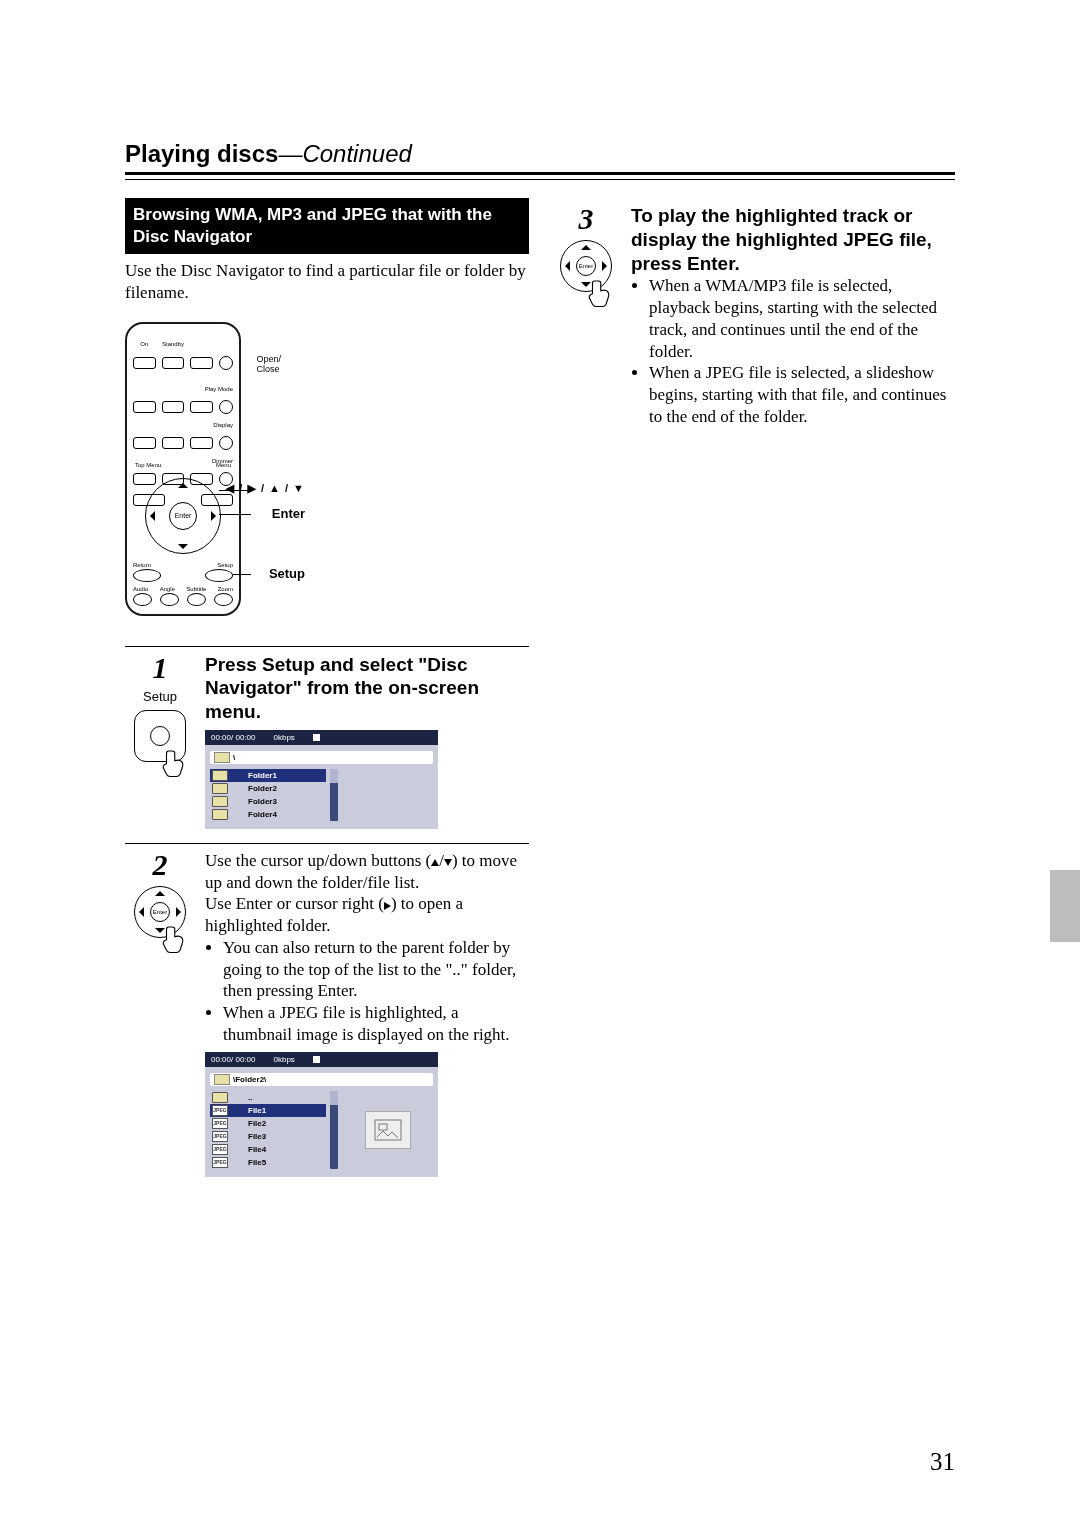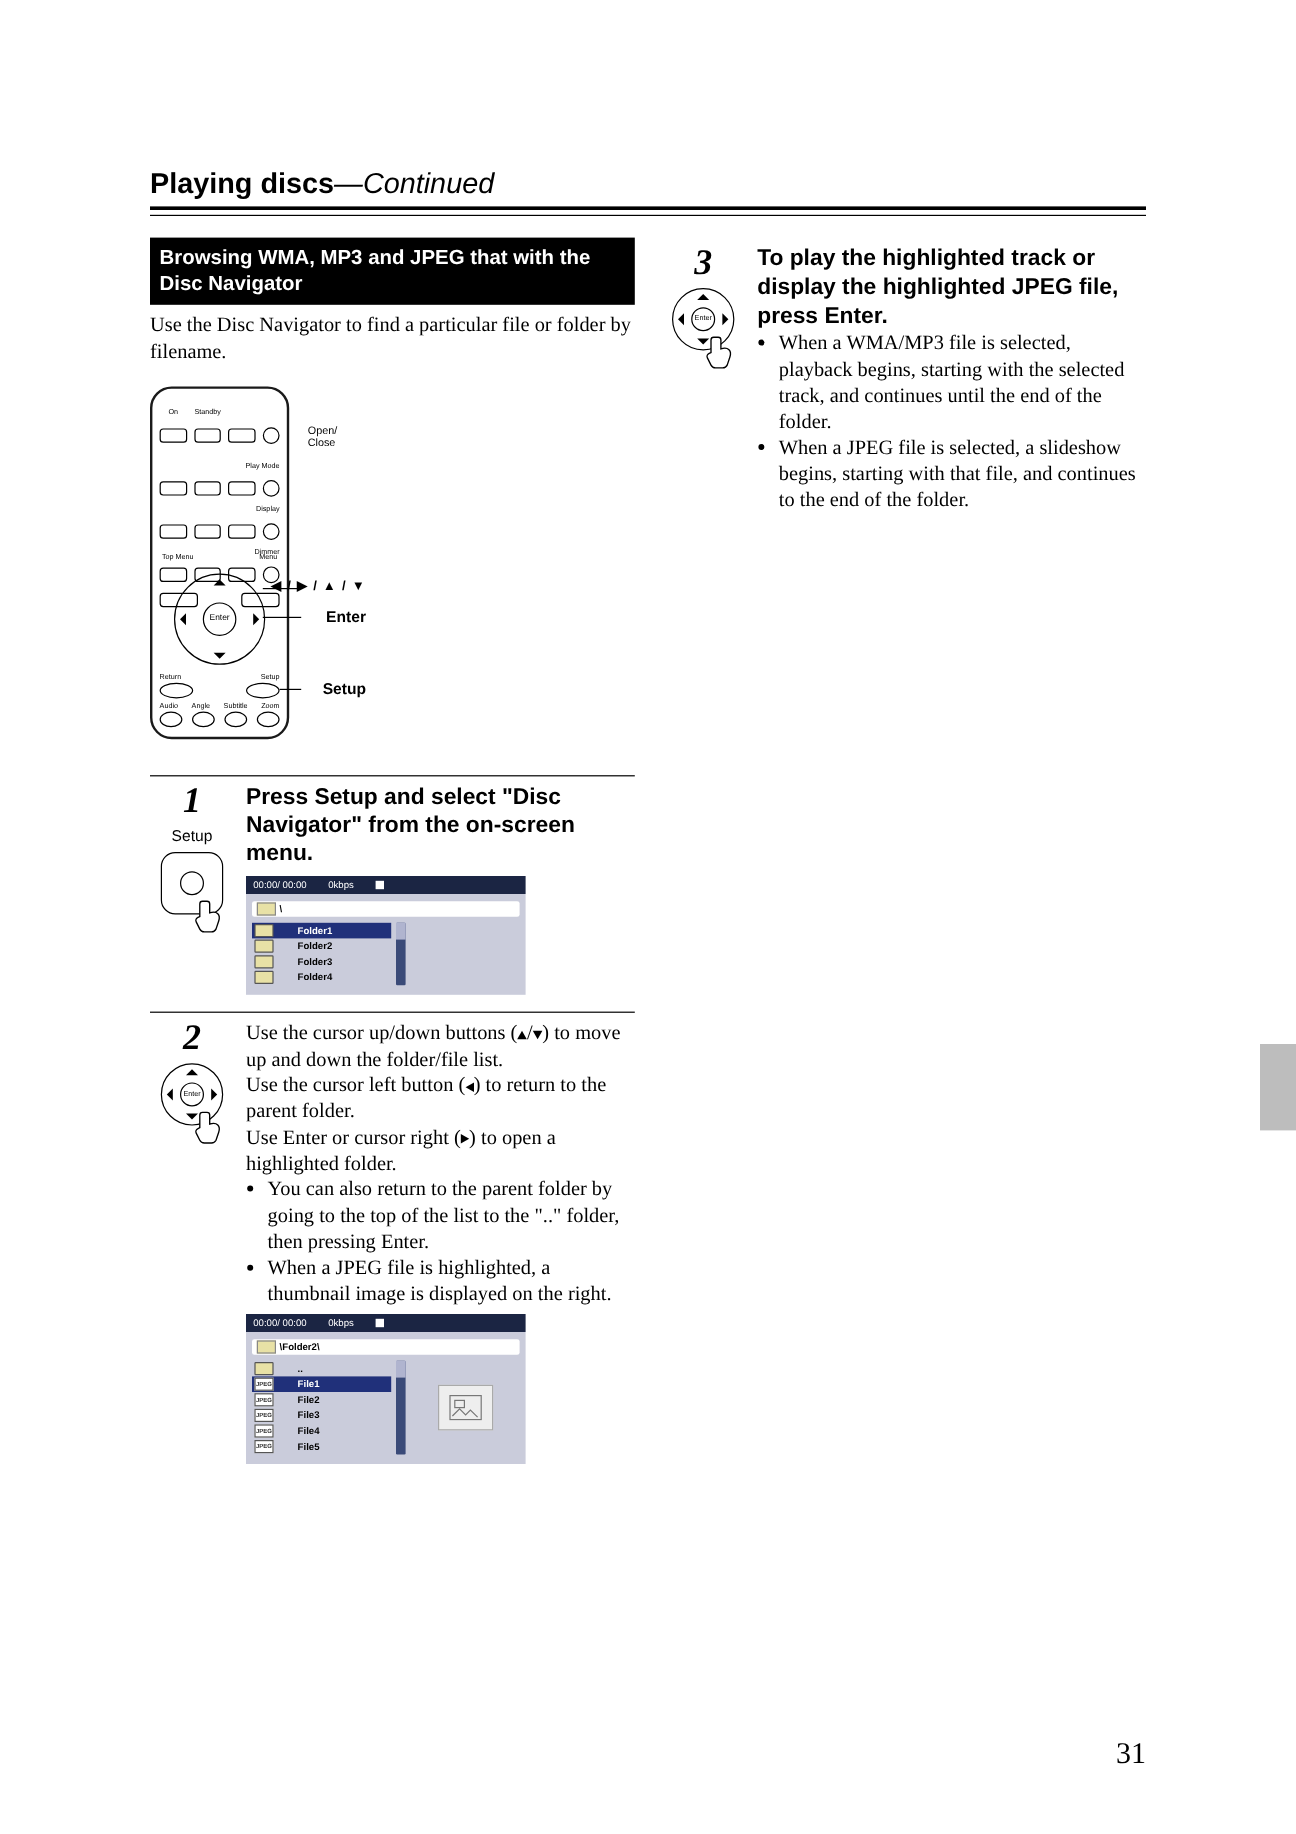--- a/index.html
+++ b/index.html
@@ -263,23 +263,20 @@
           <svg class="hand" viewBox="0 0 40 40">
                 <path d="M14 4c2 0 3 1 3 3v10c3-1 7-1 9 1 2 2 2 5 1 8l-3 9c-1 2-3 3-5 3h-8c-2 0-4-1-5-3l-4-8c-1-2 0-4 2-5l2-1V7c0-2 1-3 3-3h5z" fill="#fff" stroke="#000" stroke-width="1.5"></path>
               </svg>
         </div>
       </div>
       <div class="step-body">
         <div class="body">
           <span>Use the cursor up/down buttons (</span><span class="tri sm up"></span>/<span class="tri sm down"></span><span>) to move up and down the folder/file list.</span>
         </div>
         <div class="body">
-          <span>Use the cursor left button (</span><span class="tri sm left"></span><span>) to return to the parent folder.</span>
-        </div>
-        <div class="body">
           <span>Use Enter or cursor right (</span><span class="tri sm right"></span><span>) to open a highlighted folder.</span>
         </div>
         <ul class="bul body">
           <li>You can also return to the parent folder by going to the top of the list to the ".." folder, then pressing Enter.</li>
           <li>When a JPEG file is highlighted, a thumbnail image is displayed on the right.</li>
         </ul>
 
         <div class="nav-screen">
           <div class="nav-head">
             <span>00:00/ 00:00</span>

